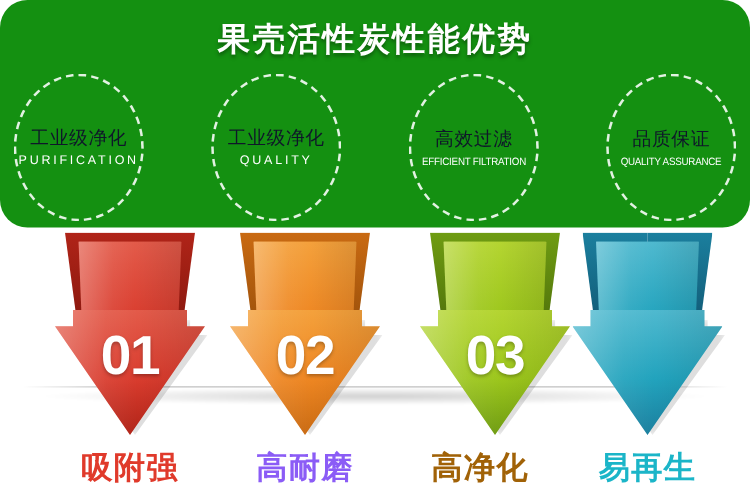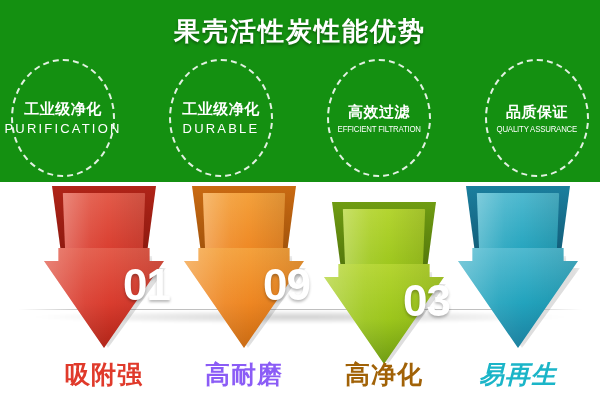--- a/index.html
+++ b/index.html
@@ -7,20 +7,21 @@
     width:600px;height:400px;overflow:hidden;
     font-family:"Liberation Sans","DejaVu Sans",sans-serif;
     background:#ffffff;
   }
   #poster{position:relative;width:600px;height:400px;overflow:hidden;background:#fff;}
 
   
   .green-band{
     position:absolute;left:0;top:0;width:600px;height:182px;
     background:#149011;
+    border-radius:22px;
   }
   .band-title{
     position:absolute;left:0;top:14px;width:600px;
     text-align:center;
     font-size:26px;font-weight:bold;color:#ffffff;
     letter-spacing:2px;
     text-shadow:0 2px 3px rgba(0,0,0,.35);
   }
 
   
@@ -32,27 +33,27 @@
   .oval{
     position:relative;
     width:104px;height:118px;
     border:2px dashed rgba(255,255,255,.88);
     border-radius:50% / 50%;
     display:flex;flex-direction:column;
     align-items:center;justify-content:center;
     box-sizing:border-box;
   }
   .oval .cn{
-    font-size:15px;font-weight:bold;color:#ffffff;
+    font-size:15px;font-weight:normal;color:#0f172a;
     letter-spacing:.5px;white-space:nowrap;
     line-height:1.2;
   }
   .oval .en{
     margin-top:3px;
-    font-size:13px;color:#ffffff;
+    font-size:10px;color:#ffffff;
     letter-spacing:.6px;white-space:nowrap;
     transform-origin:center;
   }
   .oval .en.tight{letter-spacing:-0.2px;font-size:8.5px;transform:scaleX(.92);}
   .oval .en.wide{letter-spacing:2.2px;}
 
   
   .arrows{
     position:absolute;left:0;top:182px;width:600px;height:170px;
   }
@@ -64,21 +65,21 @@
   .hanger-line{
     position:absolute;left:18px;top:127px;width:564px;height:1px;
     background:linear-gradient(to right, rgba(0,0,0,0) 0%, rgba(140,140,140,.55) 12%, rgba(140,140,140,.55) 88%, rgba(0,0,0,0) 100%);
   }
 
   .arrow-unit{
     position:absolute;top:4px;width:132px;height:166px;
   }
   .arrow-unit.u1{left:38px;}
   .arrow-unit.u2{left:178px;}
-  .arrow-unit.u3{left:318px;margin-top:16px;}
+  .arrow-unit.u3{left:330px;}
   .arrow-unit.u4{left:452px;}
 
   
   .ribbon-back{
     position:absolute;left:14px;top:0;width:104px;height:62px;
     clip-path:polygon(0 0,100% 0,92% 100%,8% 100%);
   }
   .ribbon-back .fold-l,.ribbon-back .fold-r{
     position:absolute;top:0;width:50%;height:100%;
   }
@@ -97,21 +98,21 @@
     clip-path:polygon(12% 0, 88% 0, 88% 13%, 100% 13%, 50% 100%, 0 13%, 12% 13%);
   }
   
   .gloss{
     position:absolute;left:0;top:0;width:100%;height:100%;
     background:linear-gradient(to right, rgba(255,255,255,.28) 0%, rgba(255,255,255,.06) 34%, rgba(255,255,255,0) 55%, rgba(0,0,0,.10) 100%);
     pointer-events:none;
   }
   .num{
     position:absolute;left:0;top:74px;width:132px;
-    text-align:right;
+    text-align:center;
     font-size:44px;font-weight:bold;color:#ffffff;
     letter-spacing:-1px;
     text-shadow:0 2px 3px rgba(0,0,0,.28);
     z-index:5;
   }
   .drop{
     position:absolute;left:12px;top:70px;width:116px;height:92px;
     clip-path:polygon(12% 0, 88% 0, 88% 13%, 100% 13%, 50% 100%, 0 13%, 12% 13%);
     background:rgba(0,0,0,.13);
     filter:blur(3px);
@@ -142,21 +143,21 @@
 
     <div class="ovals">
 
       <div class="oval">
         <div class="cn">工业级净化</div>
         <div class="en wide">PURIFICATION</div>
       </div>
 
       <div class="oval">
         <div class="cn">工业级净化</div>
-        <div class="en wide">DURABLE</div>
+        <div class="en wide">QUALITY</div>
       </div>
 
       <div class="oval">
         <div class="cn">高效过滤</div>
         <div class="en tight">EFFICIENT FILTRATION</div>
       </div>
 
 
       <div class="oval">
         <div class="cn">品质保证</div>
@@ -190,21 +191,21 @@
       <div class="ribbon-back">
         <div class="fold-l" style="background: linear-gradient(rgb(201, 106, 18), rgb(164, 85, 12));"></div>
         <div class="fold-r" style="background: linear-gradient(rgb(201, 106, 18), rgb(164, 85, 12));"></div>
       </div>
       <div class="ribbon-front" style="background: linear-gradient(rgb(244, 161, 60) 0%, rgb(238, 134, 34) 100%);">
           <div class="gloss"></div>
         </div>
       <div class="arrow-head" style="background: linear-gradient(rgb(244, 161, 60) 0%, rgb(238, 134, 34) 55%, rgb(201, 106, 18) 100%);">
           <div class="gloss"></div>
         </div>
-      <div class="num">09</div>
+      <div class="num">02</div>
     </div>
 
     <div class="arrow-unit u3">
       <div class="drop"></div>
       <div class="ribbon-back">
         <div class="fold-l" style="background: linear-gradient(rgb(111, 156, 18), rgb(85, 121, 12));"></div>
         <div class="fold-r" style="background: linear-gradient(rgb(111, 156, 18), rgb(85, 121, 12));"></div>
       </div>
       <div class="ribbon-front" style="background: linear-gradient(rgb(180, 213, 49) 0%, rgb(156, 198, 28) 100%);">
           <div class="gloss"></div>
@@ -227,16 +228,16 @@
       <div class="arrow-head" style="background: linear-gradient(rgb(79, 185, 207) 0%, rgb(34, 163, 189) 55%, rgb(27, 127, 158) 100%);">
           <div class="gloss"></div>
         </div>
     </div>
   </div>
 
   <div class="captions">
     <div class="caption c1" style="color: rgb(224, 58, 43);">吸附强</div>
     <div class="caption c2" style="color: #8b5cf6;">高耐磨</div>
     <div class="caption c3" style="color: #a16207;">高净化</div>
-    <div class="caption c4" style="color: rgb(27, 181, 200); font-style: italic;">易再生</div>
+    <div class="caption c4" style="color: rgb(27, 181, 200);">易再生</div>
   </div>
 
 </div>
 
 </body></html>

